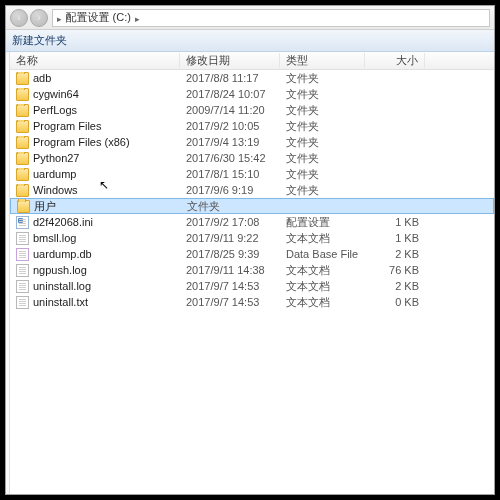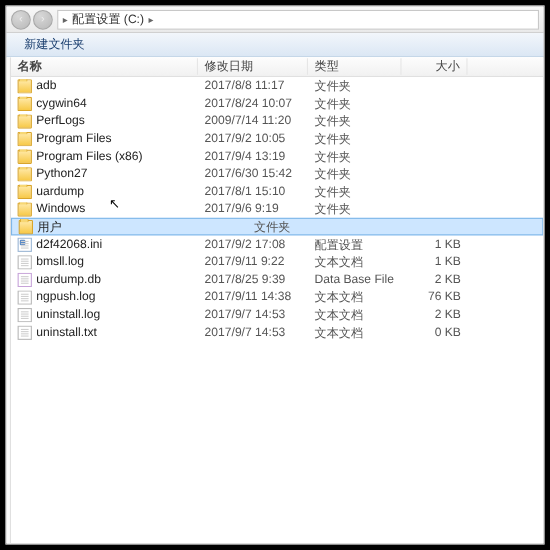--- a/index.html
+++ b/index.html
@@ -50,21 +50,21 @@
     padding: 0 4px;
     color: #333;
     gap: 4px;
   }
   .bc-sep::after { content: "▸"; color:#666; font-size:9px; }
   .toolbar {
     height: 22px;
     background: linear-gradient(#f2f6fb, #dbe7f4);
     border-bottom: 1px solid #bfd3e6;
     display: flex; align-items: center;
-    padding: 0 16px;
+    padding: 0 6px;
     color: #1a3e6e;
     font-size: 11px;
     gap: 10px;
   }
   .content {
     flex: 1;
     display: flex;
     background: #fff;
     overflow: hidden;
   }
@@ -84,37 +84,36 @@
     background: linear-gradient(#fdfdfd,#f1f1f1);
     border-bottom: 1px solid #e0e0e0;
     color: #444;
     font-size: 11px;
   }
   .col-header > div {
     border-right: 1px solid #e6e6e6;
     padding: 0 6px;
     overflow: hidden; text-overflow: ellipsis; white-space: nowrap;
   }
-  .c-name { width: 170px; font-weight: bold; }
+  .c-name { width: 170px; }
   .c-date { width: 100px; }
   .c-type { width: 85px; }
   .c-size { width: 60px; text-align: right; }
   .rows { }
   .row {
     display: flex;
     align-items: center;
     height: 16px;
     padding: 0;
     color: #222;
   }
   .row.selected {
     background: #cde6ff;
     border: 1px solid #7fb7e9;
     height: 16px;
-    gap: 44px;
   }
   .row > div { padding: 0 6px; overflow:hidden; text-overflow:ellipsis; white-space:nowrap; }
   .cell-name { width: 170px; display:flex; align-items:center; gap:4px; }
   .cell-date { width: 100px; color:#555; }
   .cell-type { width: 85px; color:#555; }
   .cell-size { width: 60px; text-align:right; color:#555; }
   .ico { width:13px; height:13px; flex-shrink:0; display:inline-block; }
   .ico-folder {
     background: linear-gradient(#ffe9a8,#f7c948);
     border:1px solid #d9a52b;

